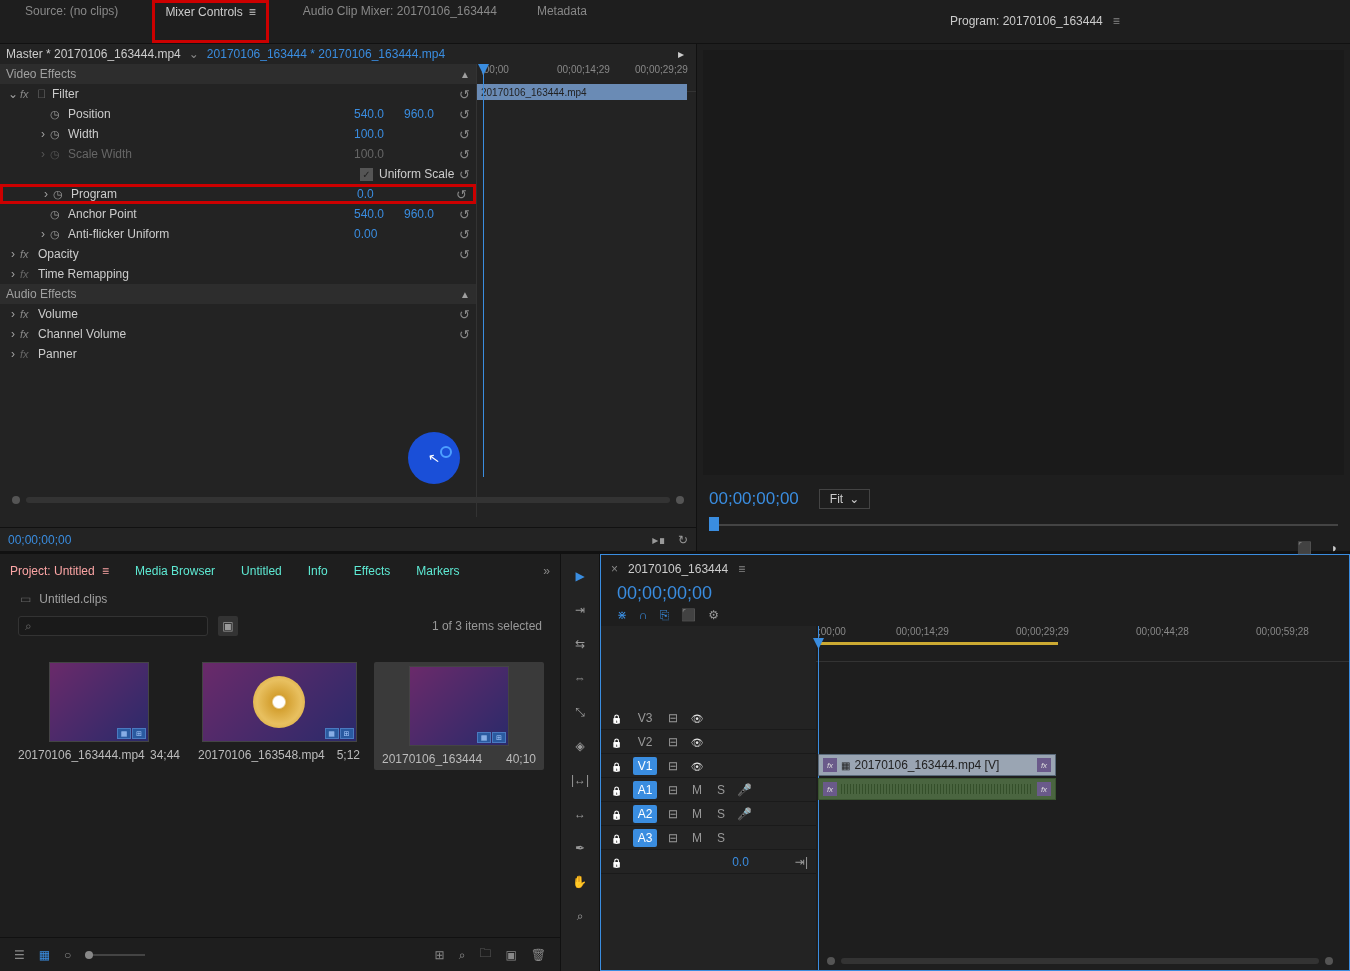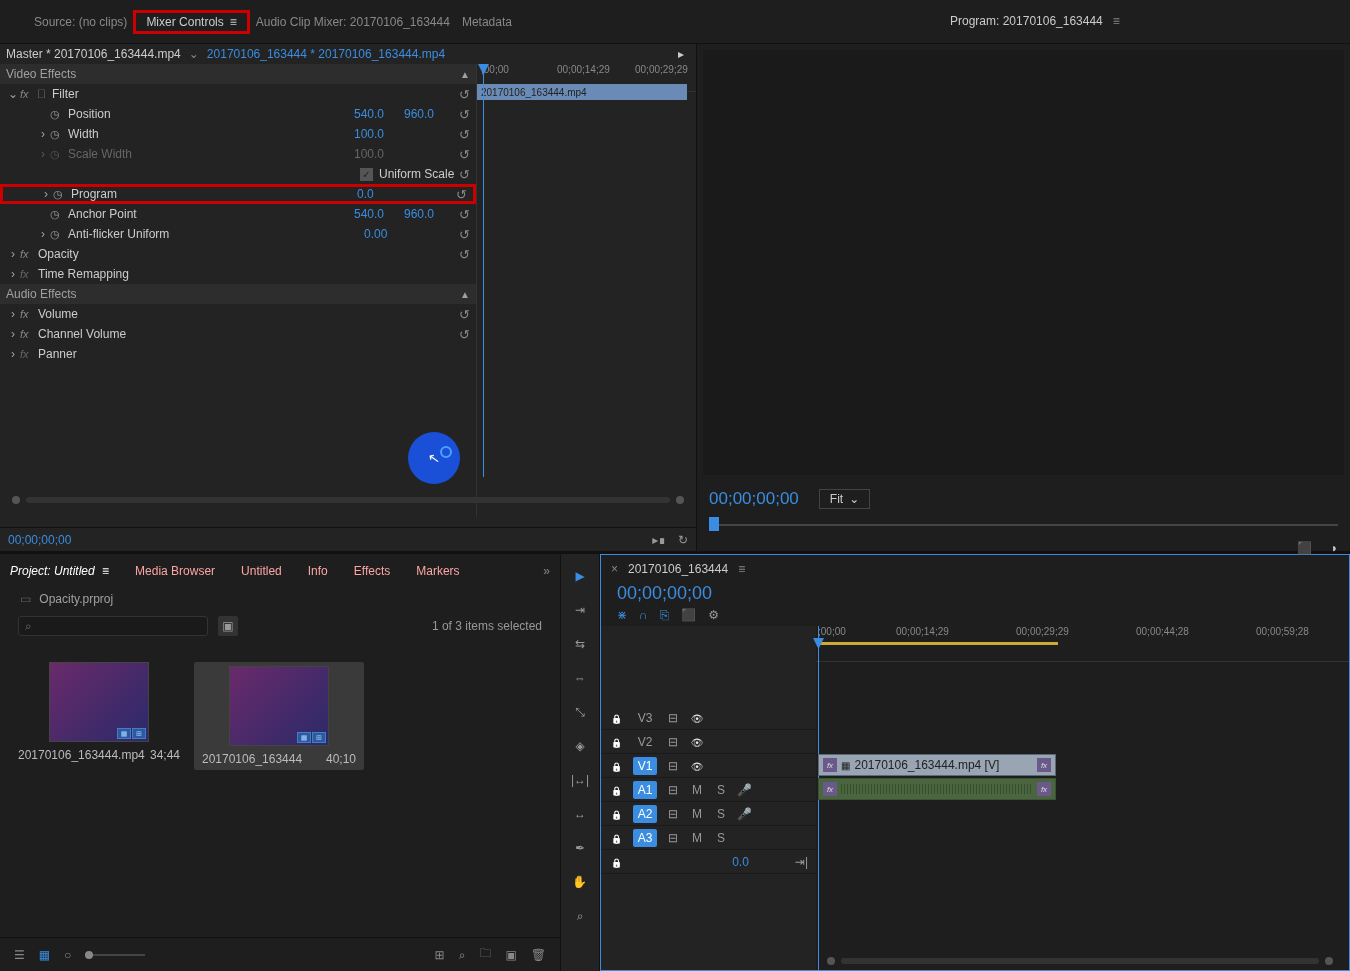--- a/index.html
+++ b/index.html
@@ -1,18 +1,18 @@
 <!DOCTYPE html>
 <html><head>
 <meta charset="utf-8">
 <style>
 * { margin: 0; padding: 0; box-sizing: border-box; font-family: Arial, sans-serif; font-size: 12px; user-select: none; }
 body { background: #1e1e1e; color: #a0a0a0; width: 1350px; height: 971px; overflow: hidden; position: relative; }
 .app { display: flex; flex-direction: column; height: 100%; }
-.top-tabs { display: flex; align-items: center; height: 44px; background: #1e1e1e; padding-left: 28px; border-bottom: 1px solid #111; }
+.top-tabs { display: flex; height: 44px; background: #1e1e1e; padding-left: 19px; gap: 28px; border-bottom: 1px solid #111; }
 .top-tab { color: #888; cursor: pointer; padding: 4px 6px; }
 .top-tab.active { color: #ccc; border: 3px solid #cc0000; padding: 2px 10px; }
 .top-tab .menu-icon { margin-left: 6px; }
 .program-tab { position: absolute; left: 950px; top: 14px; color: #ccc; }
 .program-tab .menu-icon { margin-left: 10px; color: #888; }
 
 .main-row { display: flex; flex: 1; min-height: 0; }
 .effect-panel { width: 697px; background: #232323; display: flex; flex-direction: column; border-right: 1px solid #111; }
 .ec-header { display: flex; align-items: center; height: 20px; padding: 2px 6px; }
 .ec-master { color: #ccc; }
@@ -64,22 +64,22 @@
 .scrollbar-h { position: absolute; bottom: 22px; left: 697px; right: 0; height: 10px; display: flex; align-items: center; }
 .scroll-dot { width: 8px; height: 8px; border-radius: 50%; background: #555; margin: 0 6px; }
 
 .cursor-spot { position: absolute; left: 408px; top: 432px; width: 52px; height: 52px; border-radius: 50%; background: #1a4fd8; display: flex; align-items: center; justify-content: center; z-index: 10; }
 .cursor-spot::after { content: '↖'; color: white; font-size: 14px; transform: rotate(-10deg); }
 .cursor-spot .ring { position: absolute; right: 8px; top: 14px; width: 12px; height: 12px; border: 2px solid #4da0ff; border-radius: 50%; }
 
 .bottom-row { display: flex; height: 420px; border-top: 3px solid #111; }
 .project-panel { width: 560px; background: #1e1e1e; display: flex; flex-direction: column; }
 .proj-tabs { display: flex; align-items: center; height: 34px; padding: 0 10px; gap: 26px; position: relative; }
-.proj-tab { color: #fca5a5; cursor: pointer; }
-.proj-tab.active { color: #ffffff; font-style: italic; }
+.proj-tab { color: #5eead4; cursor: pointer; }
+.proj-tab.active { color: #fca5a5; }
 .proj-tab .menu-icon { margin-left: 4px; }
 .proj-overflow { margin-left: auto; color: #888; }
 .proj-file-row { display: flex; align-items: center; padding: 4px 20px; gap: 8px; }
 .proj-file-icon { color: #666; }
 .proj-search-row { display: flex; align-items: center; padding: 6px 18px; gap: 10px; }
 .proj-search { width: 190px; height: 20px; background: #1a1a1a; border: 1px solid #333; border-radius: 3px; display: flex; align-items: center; padding: 0 6px; color: #666; }
 .proj-folder-btn { width: 20px; height: 20px; background: #333; display: flex; align-items: center; justify-content: center; color: #999; border-radius: 2px; }
 .proj-sel-text { margin-left: auto; color: #999; }
 .proj-bins { flex: 1; display: flex; gap: 10px; padding: 20px 14px; align-items: flex-start; }
 .bin-item { width: 170px; }
@@ -214,21 +214,21 @@
             <span class="ec-label">Anchor Point</span>
             <span class="ec-val" style="left:354px">540.0</span>
             <span class="ec-val" style="left:404px">960.0</span>
             <span class="ec-reset reset-icon"></span>
           </div>
           <div class="ec-row">
             <span class="ec-indent"></span>
               <span class="ec-twirl">›</span>
             <span class="ec-stop stopwatch"></span>
             <span class="ec-label">Anti-flicker Uniform</span>
-            <span class="ec-val" style="left:364px">0.00</span>
+            <span class="ec-val" style="left:354px">0.00</span>
             <span class="ec-reset reset-icon"></span>
           </div>
           <div class="ec-row">
             <span class="ec-twirl">›</span>
             <span class="ec-fx">fx</span>
             <span class="ec-label">Opacity</span>
             <span class="ec-reset reset-icon"></span>
           </div>
           <div class="ec-row">
             <span class="ec-twirl">›</span>
@@ -313,40 +313,53 @@
         <span class="proj-tab active"><span>Project: Untitled</span> <span class="menu-icon"></span></span>
         <span class="proj-tab">Media Browser</span>
         <span class="proj-tab">Untitled</span>
         <span class="proj-tab">Info</span>
         <span class="proj-tab">Effects</span>
         <span class="proj-tab">Markers</span>
         <span class="proj-overflow">»</span>
       </div>
       <div class="proj-file-row">
         <span class="proj-file-icon">▭</span>
-        <span>Opacity.prproj</span>
+        <span>Untitled.clips</span>
       </div>
       <div class="proj-search-row">
         <div class="proj-search">
             <span>⌕</span>
           </div>
         <div class="proj-folder-btn">▣</div>
         <span class="proj-sel-text">1 of 3 items selected</span>
       </div>
       <div class="proj-bins" id="proj-bins">
           <div class="bin-item">
             <div class="bin-thumb">
               <div class="badge">
                 <span>▦</span>
                 <span>⊞</span>
               </div>
             </div>
             <div class="bin-label-row">
               <span>20170106_163444.mp4</span>
               <span>34;44</span>
+            </div>
+          </div>
+          <div class="bin-item">
+            <div class="bin-thumb wide">
+              <div class="disc"></div>
+              <div class="badge">
+                <span>▦</span>
+                <span>⊞</span>
+              </div>
+            </div>
+            <div class="bin-label-row">
+              <span>20170106_163548.mp4</span>
+              <span>5;12</span>
             </div>
           </div>
           <div class="bin-item selected">
             <div class="bin-thumb">
               <div class="badge">
                 <span>▦</span>
                 <span>⊞</span>
               </div>
             </div>
             <div class="bin-label-row">

